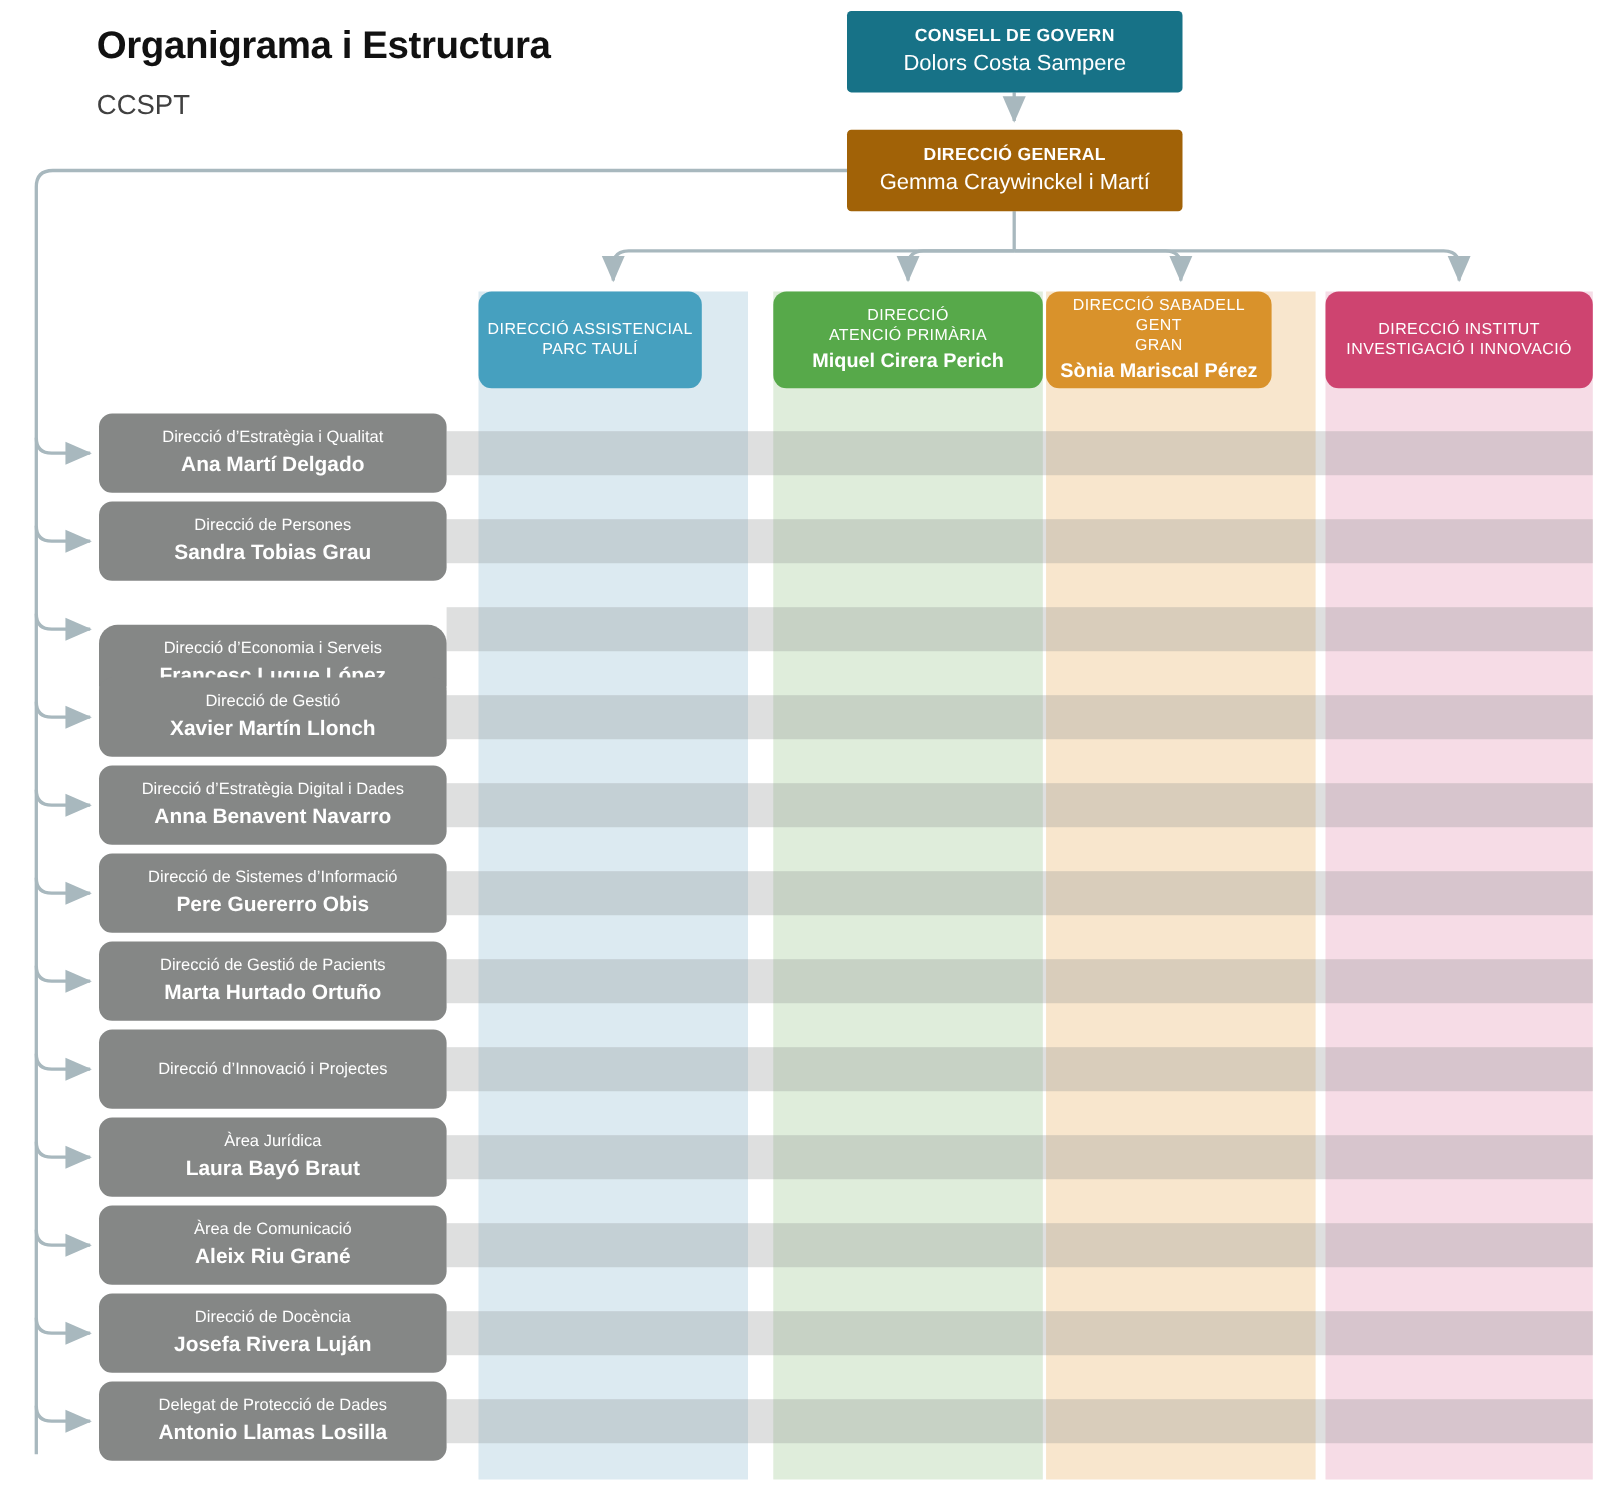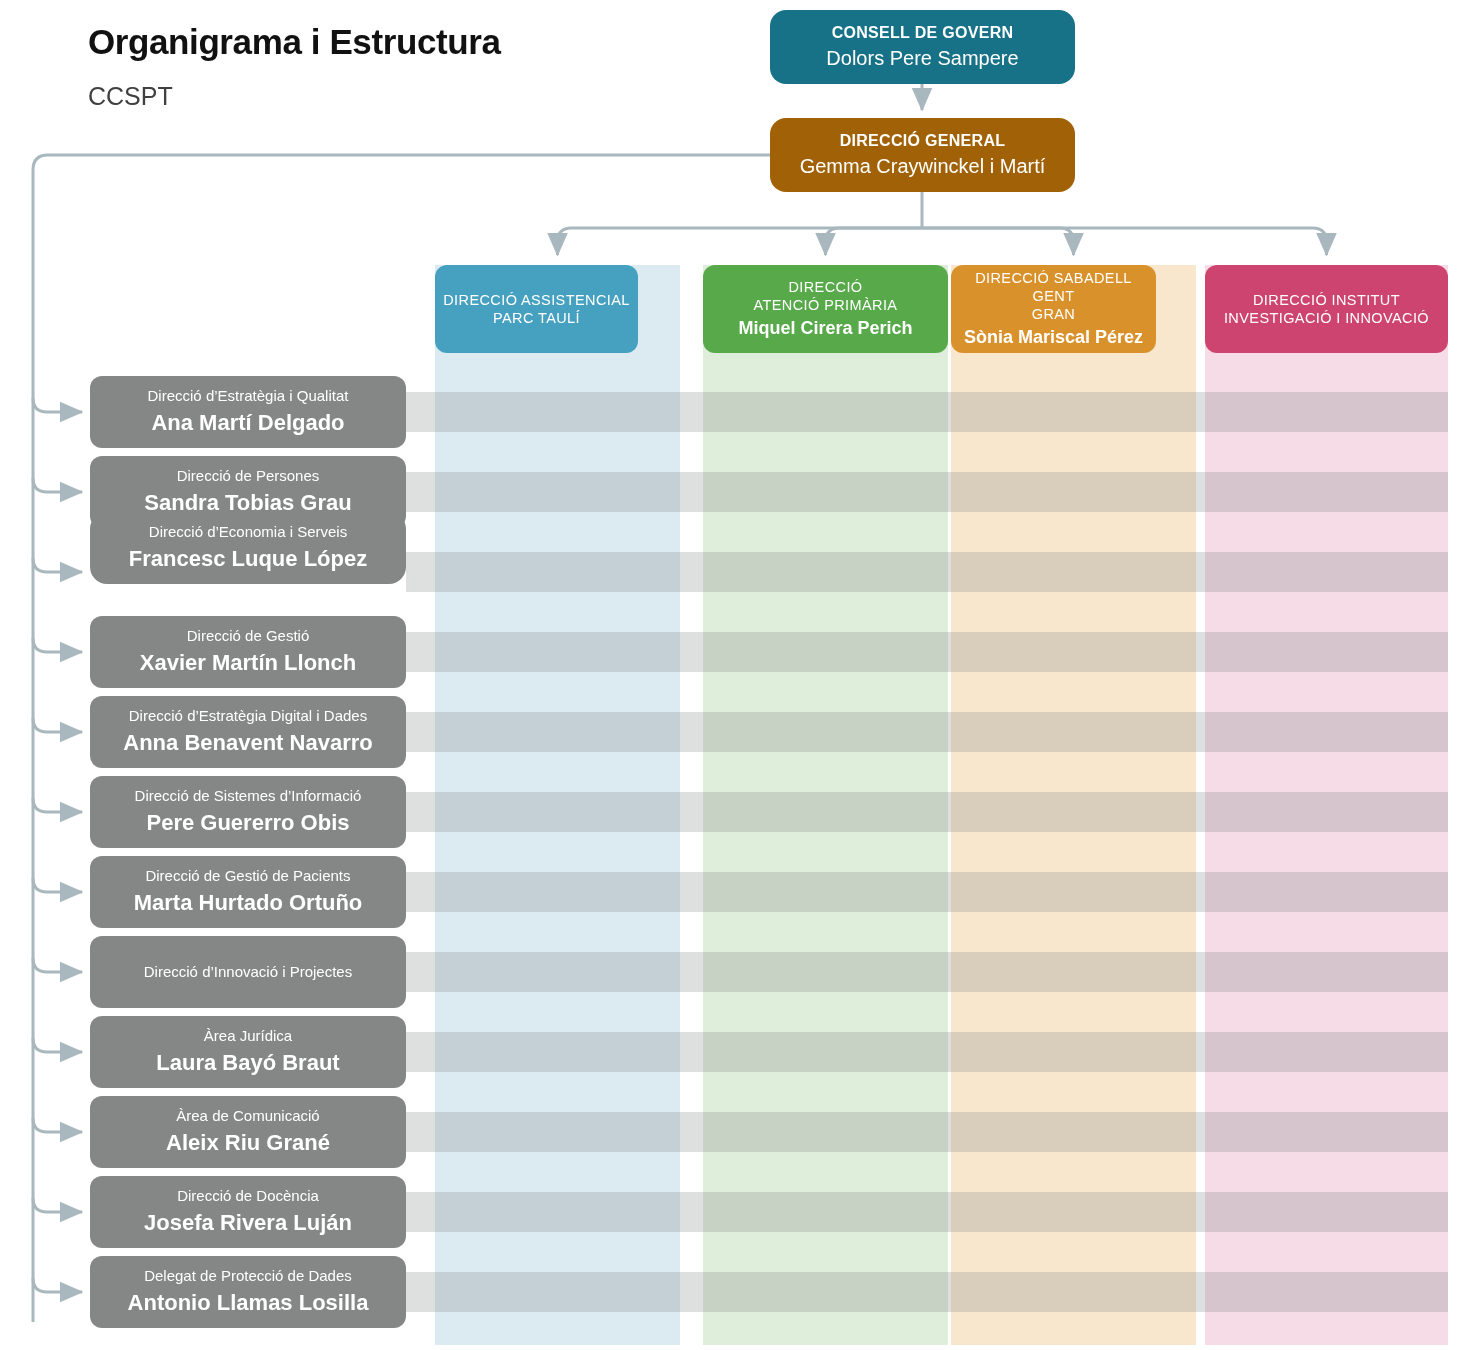--- a/index.html
+++ b/index.html
@@ -28,21 +28,21 @@
 
   
   .rowstripe {
     position: absolute; left: 406px; width: 1042px; height: 40px;
     background: rgba(136,139,141,0.28);
   }
 
   
   .topbox {
     position: absolute;
-    border-radius: 16px;
+    border-radius: 4px;
     color: #ffffff;
     display: flex; flex-direction: column;
     align-items: center; justify-content: center;
     text-align: center;
     padding: 11px 12px;
   }
   .topbox .role {
     font-size: 16px; font-weight: bold; letter-spacing: 0.3px;
     line-height: 1.25;
   }
@@ -68,21 +68,21 @@
   
   .unitbox {
     position: absolute; left: 90px; width: 316px; height: 72px;
     background: #858786; border-radius: 12px;
     color: #ffffff; text-align: center;
     display: flex; flex-direction: column;
     align-items: center; justify-content: center;
     padding: 4px 8px;
   }
   .unitbox .dept { font-size: 15px; font-weight: normal; line-height: 1.3; }
-  .unitbox .person { font-size: 22px; font-weight: bold; line-height: 1.35; margin-top: 2px; }
+  .unitbox .person { font-size: 19px; font-weight: bold; line-height: 1.35; margin-top: 2px; }
 
   
   #connectors { position: absolute; left: 0; top: 0; width: 1472px; height: 1350px; pointer-events: none; }
   .conn { fill: none; stroke: #a8b8be; stroke-width: 3; }
   .conn-arrow { fill: #a8b8be; }
 </style>
 </head>
 <body>
 
 <div id="stage">
@@ -138,21 +138,21 @@
         <path d="M33,958 Q33,972 47,972 L82,972" class="conn" marker-end="url(#arw)"></path>
         <path d="M33,1038 Q33,1052 47,1052 L82,1052" class="conn" marker-end="url(#arw)"></path>
         <path d="M33,1118 Q33,1132 47,1132 L82,1132" class="conn" marker-end="url(#arw)"></path>
         <path d="M33,1198 Q33,1212 47,1212 L82,1212" class="conn" marker-end="url(#arw)"></path>
         <path d="M33,1278 Q33,1292 47,1292 L82,1292" class="conn" marker-end="url(#arw)"></path>
       </g>
   </svg>
 
   <div class="topbox" id="box-govern">
     <div class="role">CONSELL DE GOVERN</div>
-    <div class="person">Dolors Pere Sampere</div>
+    <div class="person">Dolors Costa Sampere</div>
   </div>
   <div class="topbox" id="box-general">
     <div class="role">DIRECCIÓ GENERAL</div>
     <div class="person">Gemma Craywinckel i Martí</div>
   </div>
 
   <div id="divisions">
       <div class="divbox" style="left: 435px; width: 203px; background: rgb(70, 160, 191);">
         <div class="dept">
           <div>DIRECCIÓ ASSISTENCIAL</div>
@@ -183,21 +183,21 @@
 
   <div id="units">
       <div class="unitbox" style="top: 376px;">
         <div class="dept">Direcció d’Estratègia i Qualitat</div>
         <div class="person">Ana Martí Delgado</div>
       </div>
       <div class="unitbox" style="top: 456px;">
         <div class="dept">Direcció de Persones</div>
         <div class="person">Sandra Tobias Grau</div>
       </div>
-      <div class="unitbox" style="top: 512px; border-radius: 17px;">
+      <div class="unitbox" style="top: 568px; border-radius: 17px;">
         <div class="dept">Direcció d’Economia i Serveis</div>
         <div class="person">Francesc Luque López</div>
       </div>
       <div class="unitbox" style="top: 616px;">
         <div class="dept">Direcció de Gestió</div>
         <div class="person">Xavier Martín Llonch</div>
       </div>
       <div class="unitbox" style="top: 696px;">
         <div class="dept">Direcció d’Estratègia Digital i Dades</div>
         <div class="person">Anna Benavent Navarro</div>

